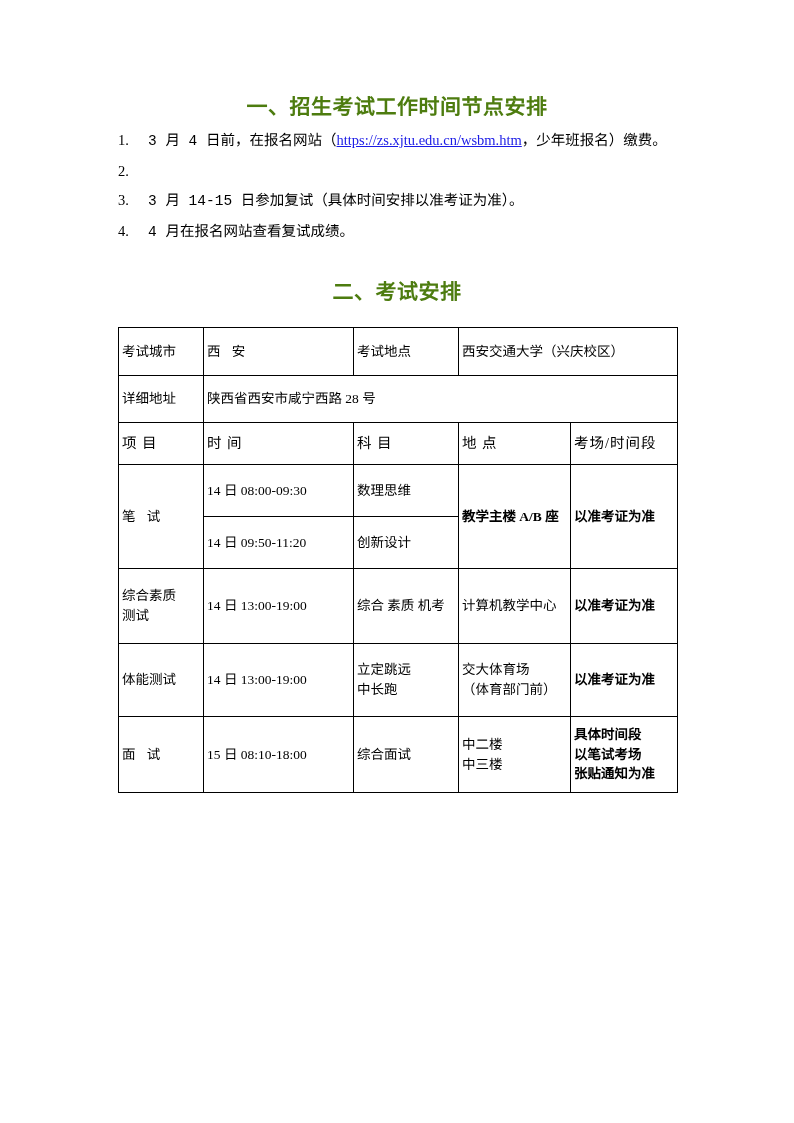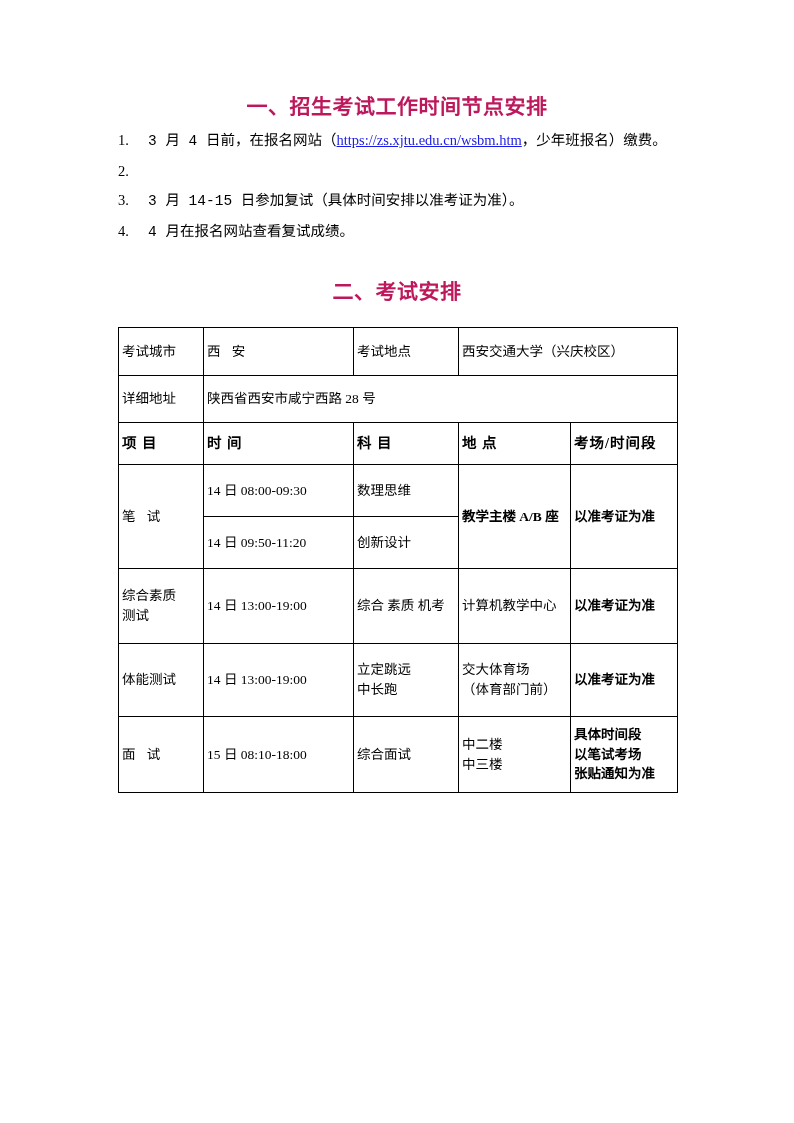--- a/index.html
+++ b/index.html
@@ -25,21 +25,21 @@
     width: 794px;
     height: 1123px;
   }
 
   
   .section-heading {
     text-align: center;
     font-weight: bold;
     font-size: 21px;
     letter-spacing: 0.5px;
-    color: #be185d;
+    color: #4d7c0f;
   }
   #heading-one {
     position: absolute;
     left: 0;
     top: 90px;
     width: 794px;
   }
   #heading-two {
     position: absolute;
     left: 0;
@@ -92,21 +92,21 @@
     vertical-align: middle;
     font-size: 13.5px;
     line-height: 1.45;
     padding: 2px 3px;
     font-family: "Liberation Serif", "DejaVu Serif", serif;
   }
   .exam-table td.bold {
     font-weight: bold;
   }
   .exam-table td.hdr {
-    font-weight: bold;
+    font-weight: normal;
     font-size: 14.5px;
     letter-spacing: 1px;
   }
   .col-a { width: 85px; }
   .col-b { width: 150px; }
   .col-c { width: 105px; }
   .col-d { width: 112px; }
   .col-e { width: 107px; }
 
   .r-city    { height: 48px; }

